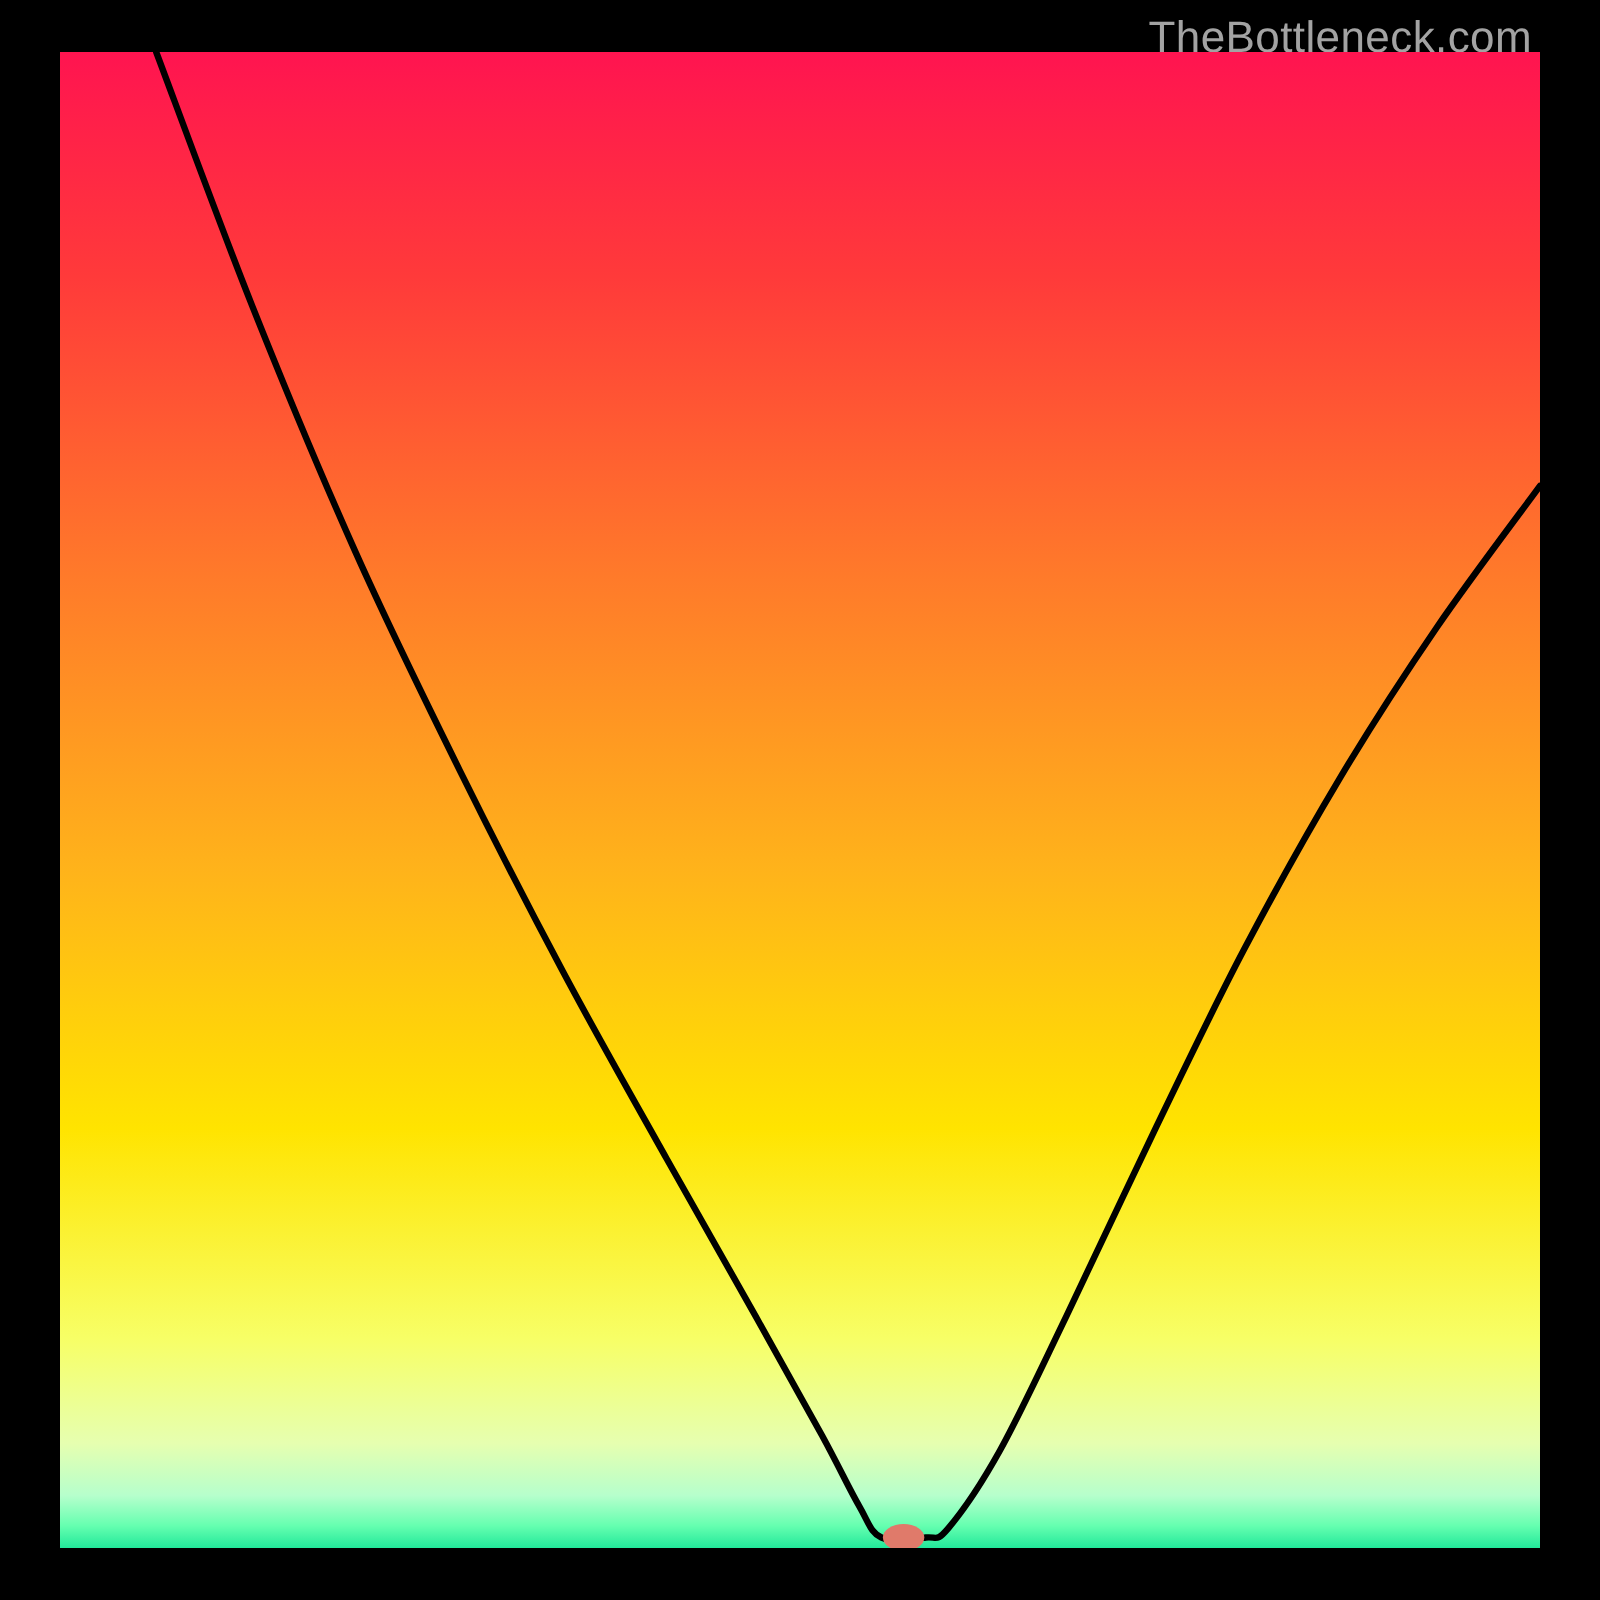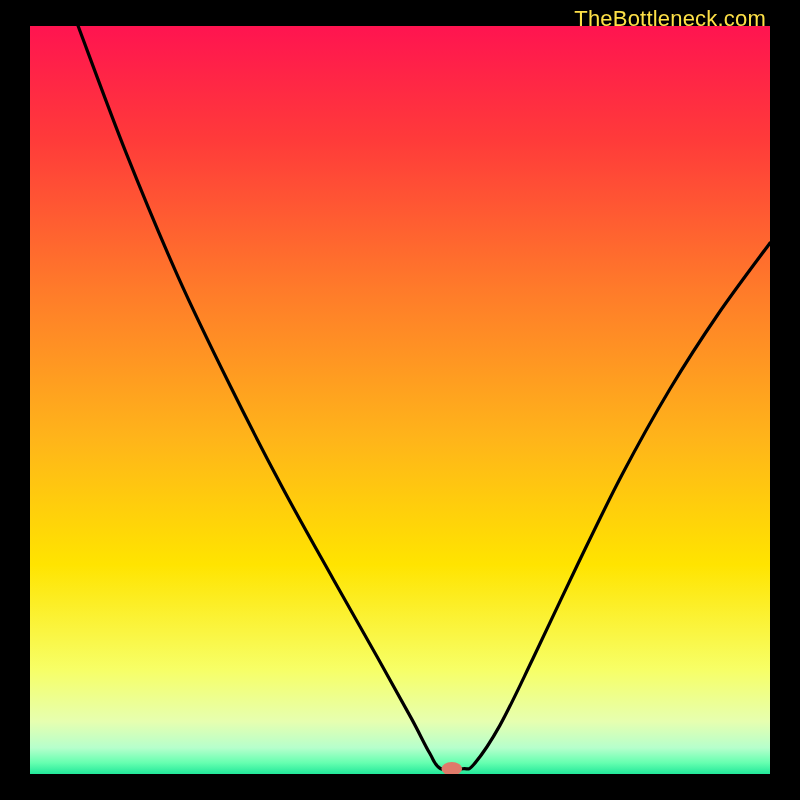--- a/index.html
+++ b/index.html
@@ -31,21 +31,21 @@
     left: 0;
     top: 0;
     width: 100%;
     height: 100%;
     overflow: hidden;
   }
   .watermark {
     position: absolute;
     top: 6px;
     right: 34px;
-    color: #fde047;
+    color: #a3a3a3;
     font-size: 22px;
     font-weight: 400;
     letter-spacing: 0.2px;
     user-select: none;
   }
   svg {
     display: block;
   }
 </style>
 </head>

